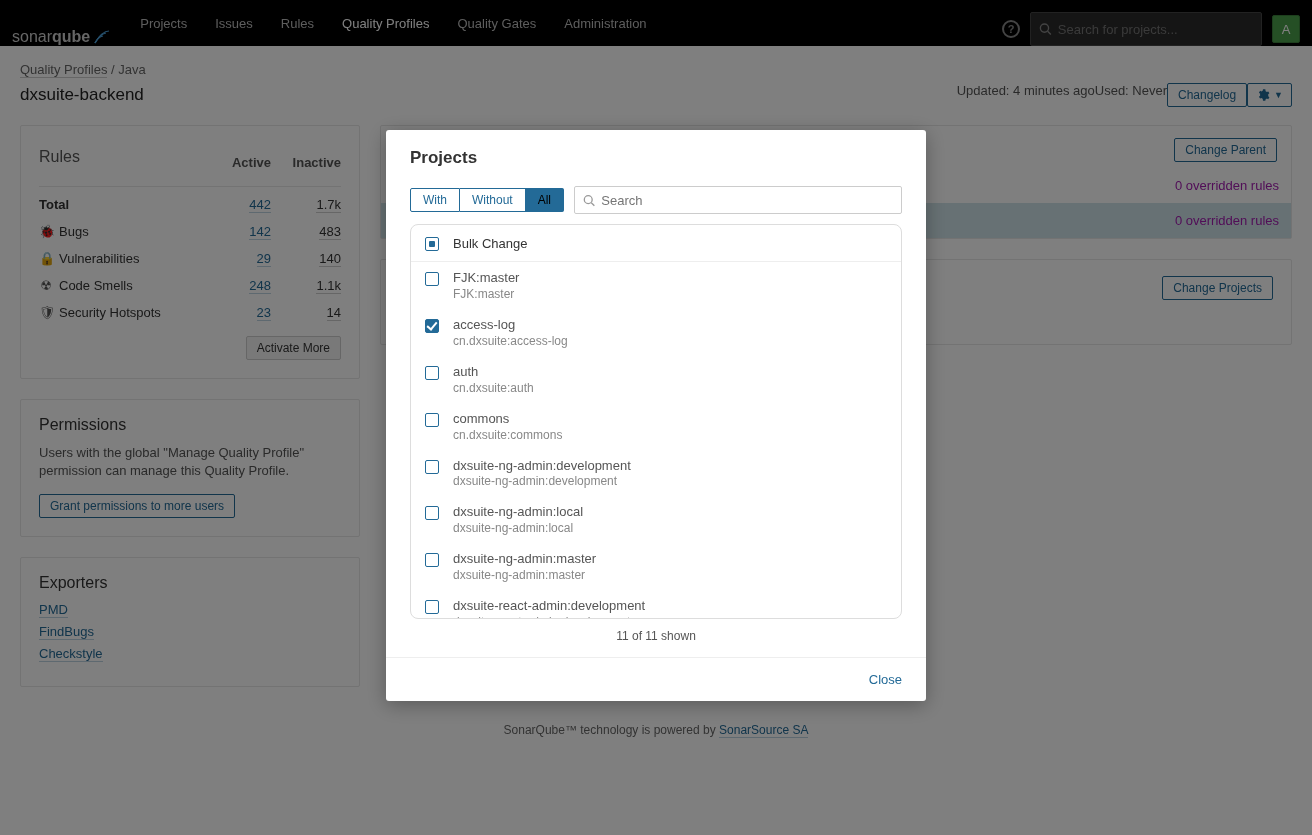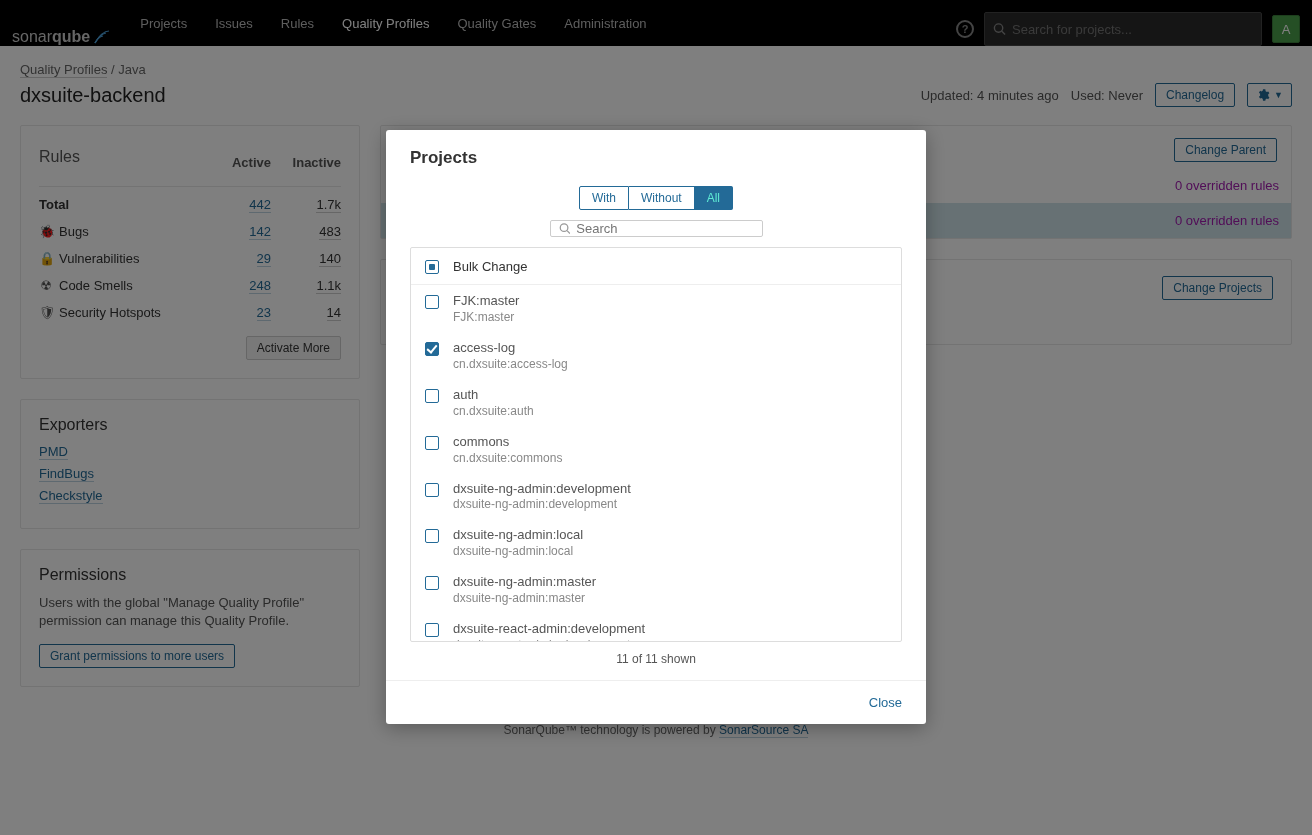--- a/index.html
+++ b/index.html
@@ -9,31 +9,31 @@
   
   .topnav { height: 46px; background: #000; display: flex; align-items: flex-end; padding: 0 12px; }
   .brand { color: #ccc; font-size: 16px; font-weight: 300; display: flex; align-items: center; margin-right: 16px; }
   .brand .cube { font-weight: 700; }
   .brand svg { margin-left: 4px; }
   .navlinks { display: flex; flex: 1; }
   .navlinks .item { color: #bbb; padding: 0 14px; height: 46px; display: flex; align-items: center; font-size: 13px; cursor: pointer; }
   .navlinks .item.active { background: #000; color: #fff; }
   .navright { display: flex; align-items: center; gap: 10px; }
   .help-icon { width: 18px; height: 18px; border-radius: 50%; border: 2px solid #888; color: #888; display:flex; align-items:center; justify-content:center; font-size:11px; font-weight:bold;}
-  .searchbox { display:flex; align-items:center; background:#2a2a2a; border:1px solid #444; border-radius:2px; height:30px; width:278px; padding:16px 8px; color:#888; }
+  .searchbox { display:flex; align-items:center; background:#2a2a2a; border:1px solid #444; border-radius:2px; height:30px; width:232px; padding:16px 8px; color:#888; }
   .searchbox input { background:transparent; border:none; outline:none; color:#ccc; margin-left:6px; font-size:13px; width:100%; }
   .avatar { width: 28px; height: 28px; background:#4b9e4b; border:1px solid #3b7e3b; color:#fff; display:flex; align-items:center; justify-content:center; border-radius:2px; font-size:13px;}
 
   
   .page { padding: 16px 20px; }
   .breadcrumb { color:#666; font-size:13px; margin-bottom:6px;}
   .breadcrumb a { color:#666; border-bottom:1px solid #ccc;}
   .profile-head { display:flex; justify-content:space-between; align-items:center; margin-bottom:18px;}
-  .profile-head h1 { font-size:20px; font-weight:400; color:#222; }
-  .profile-meta { display:flex; align-items:center; gap:12px; color:#555; font-size:13px;}
+  .profile-head h1 { font-size:17px; font-weight:400; color:#222; }
+  .profile-meta { display:flex; gap:0; color:#555; font-size:13px;}
   .btn { display:inline-flex; align-items:center; border:1px solid #ccc; background:#fff; color:#236a97; padding:4px 10px; border-radius:2px; font-size:12px; cursor:pointer; }
   .btn.outline-blue { border-color:#236a97;}
   .gearbtn { padding:4px 8px;}
   .columns { display:flex; gap:20px;}
   .leftcol { width: 340px; display:flex; flex-direction:column; gap:20px;}
   .rightcol { flex:1; display:flex; flex-direction:column; gap:20px;}
   .panel { border:1px solid #e6e6e6; border-radius:2px; padding:16px 18px 18px;}
   .panel h2 { font-size:16px; font-weight:400; margin-bottom:10px; }
   .rules-table { width:100%; border-collapse:collapse; font-size:13px;}
   .rules-table th { font-weight:600; text-align:right; padding:6px 0; color:#555;}
@@ -55,30 +55,30 @@
   
   .footer { text-align:center; color:#666; font-size:12px; padding:20px 8px;}
   .footer a { color:#236a97; border-bottom:1px solid rgba(35,106,151,.3);}
 
   
   .overlay { position:fixed; inset:0; background:rgba(0,0,0,0.5); display:flex; align-items:flex-start; justify-content:center; padding-top:130px;}
   .modal { width:540px; background:#fff; border-radius:3px; box-shadow:0 4px 20px rgba(0,0,0,.3); display:flex; flex-direction:column;}
   .modal-head { padding:18px 24px;}
   .modal-head h2 { font-size:17px; font-weight:600;}
   .modal-body { padding: 0 24px 10px;}
-  .filterbar { display:flex; align-items:center; gap:10px; margin-bottom:10px;flex-direction:column;}
+  .filterbar { display:flex; align-items:center; gap:10px; margin-bottom:10px;}
   .seg { display:inline-flex; border-radius:2px;}
   .seg .segbtn { border:1px solid #236a97; color:#236a97; background:#fff; padding:4px 12px; font-size:12px; cursor:pointer;}
   .seg .segbtn:first-child { border-radius:2px 0 0 2px;}
   .seg .segbtn:last-child { border-radius:0 2px 2px 0;}
-  .seg .segbtn.active { background:#236a97; color:#5eead4;}
+  .seg .segbtn.active { background:#236a97; color:#000000;}
   .seg .segbtn + .segbtn { border-left:none;}
   .modal-search { flex:1; display:flex; align-items:center; border:1px solid #ccc; border-radius:2px; height:28px; padding:0 8px; color:#888;}
   .modal-search input { border:none; outline:none; margin-left:6px; font-size:13px; width:100%;}
-  .listbox { border:1px solid #ddd; border-radius:2px; max-height:395px; overflow-y:auto;}
+  .listbox { border:1px solid #ddd; border-radius:8px; max-height:395px; overflow-y:auto;}
   .bulk-row { display:flex; align-items:center; padding:10px 14px; border-bottom:1px solid #eee;}
   .proj-row { display:flex; align-items:flex-start; padding:8px 14px;}
   .chk { width:14px; height:14px; border:1.5px solid #236a97; border-radius:2px; flex:none; margin-right:14px; position:relative; margin-top:2px;}
   .chk.indet::after { content:""; position:absolute; inset:3px; background:#236a97; border-radius:1px;}
   .chk.checked { background:#236a97;}
   .chk.checked::after { content:""; position:absolute; left:3px; top:0px; width:4px; height:8px; border:solid #fff; border-width:0 2px 2px 0; transform:rotate(40deg);}
   .proj-name { color:#555; font-size:13px; line-height:1.3;}
   .proj-key { color:#888; font-size:12px;}
   .shown-count { text-align:center; color:#555; font-size:12px; padding:10px 0 4px;}
   .modal-foot { border-top:1px solid #eee; padding:14px 24px; text-align:right;}
@@ -183,32 +183,32 @@
                 <td class="left"><span class="rule-icon">🛡</span><span>Security Hotspots</span></td>
     <td><a href="#">23</a></td>
     <td><span class="dim">14</span></td>
               </tr>
             </tbody>
         </table>
         <div class="act-more"><button class="btn" style="border-color:#ccc;background:#f3f3f3;color:#333;">Activate More</button></div>
       </div>
 
       <div class="panel">
+        <h2>Permissions</h2>
+        <div class="perm-text">Users with the global "Manage Quality Profile" permission can manage this Quality Profile.</div>
+        <button class="btn outline-blue">Grant permissions to more users</button>
+      </div>
+
+      <div class="panel">
         <h2>Exporters</h2>
         <div class="exporters" id="exporters-list">
             <a href="#">PMD</a>
             <a href="#">FindBugs</a>
             <a href="#">Checkstyle</a>
           </div>
-      </div>
-
-      <div class="panel">
-        <h2>Permissions</h2>
-        <div class="perm-text">Users with the global "Manage Quality Profile" permission can manage this Quality Profile.</div>
-        <button class="btn outline-blue">Grant permissions to more users</button>
       </div>
     </div>
 
     <div class="rightcol">
       <div class="panel" style="padding:0;">
         <div style="display:flex;justify-content:flex-end;padding:12px 14px 0;">
           <button class="btn outline-blue">Change Parent</button>
         </div>
         <div id="inh-rows" style="margin-top:6px;">
             <div class="inh-row">

